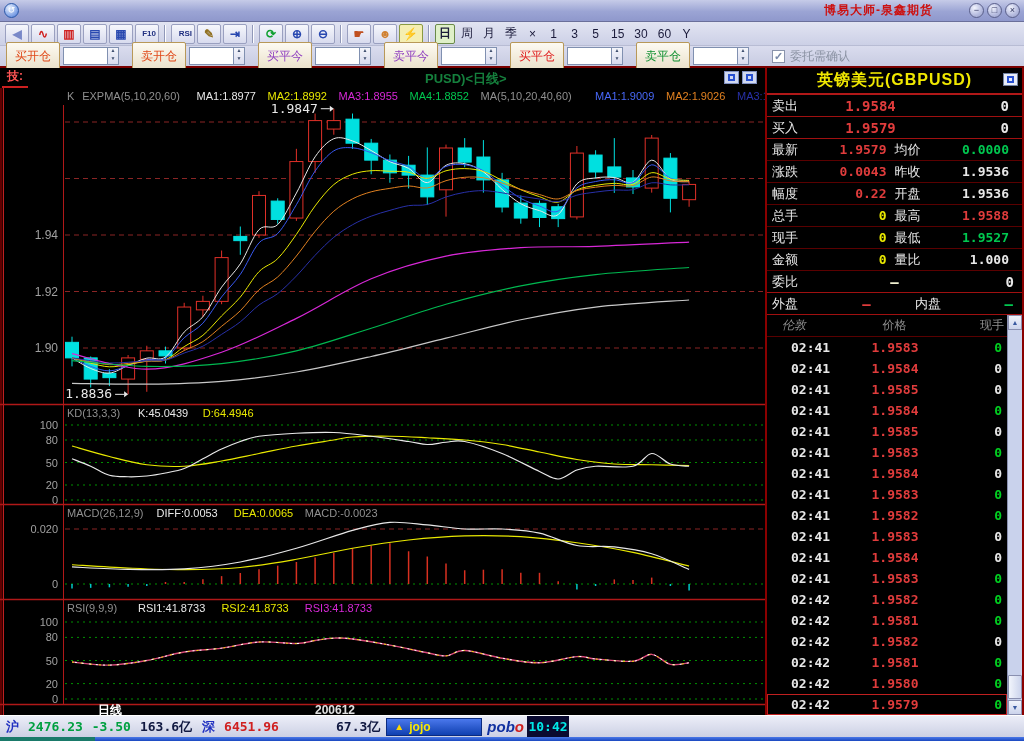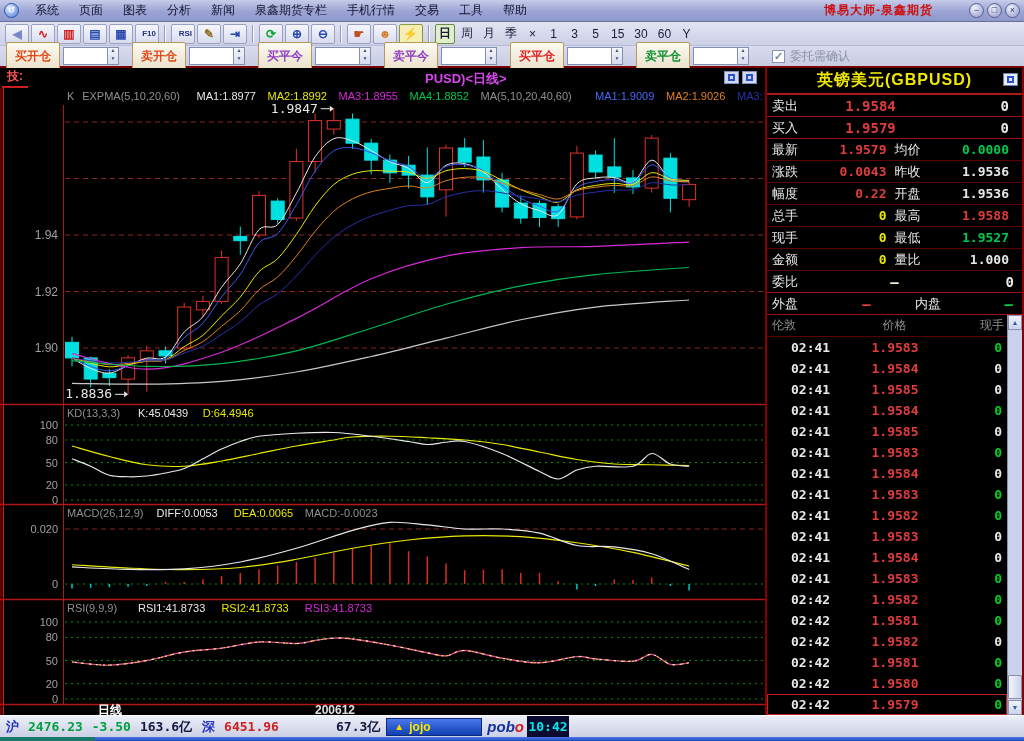--- a/index.html
+++ b/index.html
@@ -17,33 +17,33 @@
   .toolbar1{height:24px;flex:0 0 24px;display:flex;align-items:center;background:linear-gradient(#e2e4f2,#ccd0e6);padding:0 4px;border-bottom:1px solid #b8bcd4;}
   .tb-btn{height:20px;min-width:24px;margin:0 1px;border:1px solid #9aa0c0;border-radius:2px;background:linear-gradient(#f6f7fc,#d8dbee);font-size:12px;font-weight:bold;display:flex;align-items:center;justify-content:center;padding:0 2px;}
   .tb-btn.small-text{font-size:8px;justify-content:flex-end;}
   .tb-btn.selected{background:#f4eeb2;border-color:#8a9a42;}
   .tb-sep{width:0;height:18px;border-left:1px solid #9098b8;border-right:1px solid #fdfdff;margin:0 4px;}
   .period-btn{height:20px;min-width:19px;margin:0 1px;border:1px solid transparent;background:transparent;font-size:12px;color:#1a1a3a;display:flex;align-items:center;justify-content:center;padding:0 3px;}
   .period-btn.selected{background:#dff0c8;border:1px solid #6a8a4a;border-radius:2px;font-weight:bold;}
   
   .toolbar2{height:22px;flex:0 0 22px;display:flex;align-items:center;background:linear-gradient(#dadcee,#c8cce2);padding:0 6px;gap:4px;border-bottom:2px solid #7a0000;}
   .trade-group{display:flex;align-items:center;margin-right:9px;}
-  .trade-btn{height:29px;width:54px;border:1px solid #b89858;border-radius:2px;background:linear-gradient(#fdfaf2,#e9e0c9);font-size:12px;font-weight:bold;line-height:16px;text-align:center;}
+  .trade-btn{height:29px;width:54px;border:1px solid #b89858;border-radius:2px;background:linear-gradient(#fdfaf2,#e9e0c9);font-size:12px;font-weight:normal;line-height:16px;text-align:center;}
   .trade-input{height:18px;width:44px;border:1px solid #8090b0;border-right:none;background:#fff;margin-left:3px;font-size:11px;padding:0 2px;}
   .spinner{width:12px;height:18px;border:1px solid #8090b0;background:linear-gradient(#f4f5fb,#d8dbee);display:flex;flex-direction:column;}
   .spin-b{flex:1;font-size:5px;line-height:4px;color:#405070;text-align:center;}
   .confirm-wrap{display:flex;align-items:center;margin-left:10px;gap:5px;}
   .checkbox{width:13px;height:13px;background:#fff;border:1px solid #8a94ac;color:#7888a8;font-size:11px;line-height:11px;text-align:center;font-weight:bold;}
   .confirm-label{font-size:12px;color:#8890a0;}
   
   .content{flex:1;display:flex;min-height:0;}
   .chartcol{width:765px;flex:0 0 765px;background:#000;display:flex;flex-direction:column;position:relative;}
   .chart-header{height:20px;flex:0 0 20px;background:#000;position:relative;display:flex;align-items:center;}
   .tech-tab{color:#ff5555;font-weight:bold;font-size:12px;padding:0 5px 1px 5px;margin-left:2px;border-bottom:2px solid #cc2020;}
-  .ctitle{position:absolute;left:425px;top:2px;color:#d946ef;font-weight:bold;font-size:13px;}
+  .ctitle{position:absolute;left:425px;top:2px;color:#15803d;font-weight:bold;font-size:13px;}
   .cicons{position:absolute;right:8px;top:3px;display:flex;gap:3px;}
   .cicon{width:15px;height:13px;background:#d0d8f0;border:1px solid #8090c0;display:flex;align-items:center;justify-content:center;}
   .cicon span{display:block;width:7px;height:7px;border:2px solid #2850d0;}
   
   .quotecol{flex:1;background:#000;border-left:2px solid #8a0000;border-right:2px solid #8a0000;display:flex;flex-direction:column;min-height:0;}
   .q-header{height:27px;flex:0 0 27px;border-bottom:2px solid #b01818;display:flex;align-items:center;justify-content:center;position:relative;}
   .q-title{color:#f0e800;font-size:16px;font-weight:bold;letter-spacing:1px;}
   .q-restore{position:absolute;right:4px;top:5px;width:15px;height:13px;background:#e8ecf8;border:1px solid #7080a0;display:flex;align-items:center;justify-content:center;}
   .q-restore span{display:block;width:7px;height:7px;border:2px solid #2850d0;}
   .q-row{height:22px;flex:0 0 22px;border-bottom:1px solid #5a0000;display:flex;align-items:center;font-size:13px;padding:0 5px;color:#e8e8e8;}
@@ -81,32 +81,20 @@
   .strip-l{width:95px;background:#1a7a6a;}
   .strip-r{flex:1;background:linear-gradient(#4a78e8,#1a48c0);}
   svg{display:block;}
 </style>
 </head>
 <body>
 
 <div class="window">
   <div class="titlebar">
     <span class="sysicon">↺</span>
-    <nav class="menu" id="menubar">
-        <span class="menu-item">系统</span>
-        <span class="menu-item">页面</span>
-        <span class="menu-item">图表</span>
-        <span class="menu-item">分析</span>
-        <span class="menu-item">新闻</span>
-        <span class="menu-item">泉鑫期货专栏</span>
-        <span class="menu-item">手机行情</span>
-        <span class="menu-item">交易</span>
-        <span class="menu-item">工具</span>
-        <span class="menu-item">帮助</span>
-      </nav>
     <span class="apptitle">博易大师-泉鑫期货</span>
     <span class="winbtns" id="winbtns">
         <span class="winbtn">−</span>
         <span class="winbtn">□</span>
         <span class="winbtn">×</span>
       </span>
   </div>
 
   <div class="toolbar1" id="toolbar1">
       <button class="tb-btn">
@@ -515,21 +503,21 @@
           <span class="q-num" style="width: 46px; text-align: right; padding-right: 3px;">0</span>
         </div>
         <div class="q-row strong">
           <span class="q-label">外盘</span>
           <span class="q-num" style="color: rgb(224, 60, 60); flex: 1 1 0%; text-align: center;">—</span>
           <span class="q-label">内盘</span>
           <span class="q-num" style="color: rgb(0, 200, 80); width: 56px; text-align: right; padding-right: 4px;">—</span>
         </div>
         <div class="tape-wrap">
           <div class="tape-header">
-            <span style="width: 62px; padding-left: 5px;">伦敦</span>
+            <span style="width: 62px; padding-left: 15px; font-style: italic;">伦敦</span>
             <span style="flex: 1 1 0%; text-align: center;">价格</span>
             <span style="width: 46px; text-align: right; padding-right: 2px;">现手</span>
           </div>
           <div class="tape-body">
             <div class="tape-row">
               <span class="t-time">02:41</span>
               <span class="t-price">1.9583</span>
               <span class="t-vol" style="color: rgb(0, 208, 32);">0</span>
             </div>
             <div class="tape-row">

